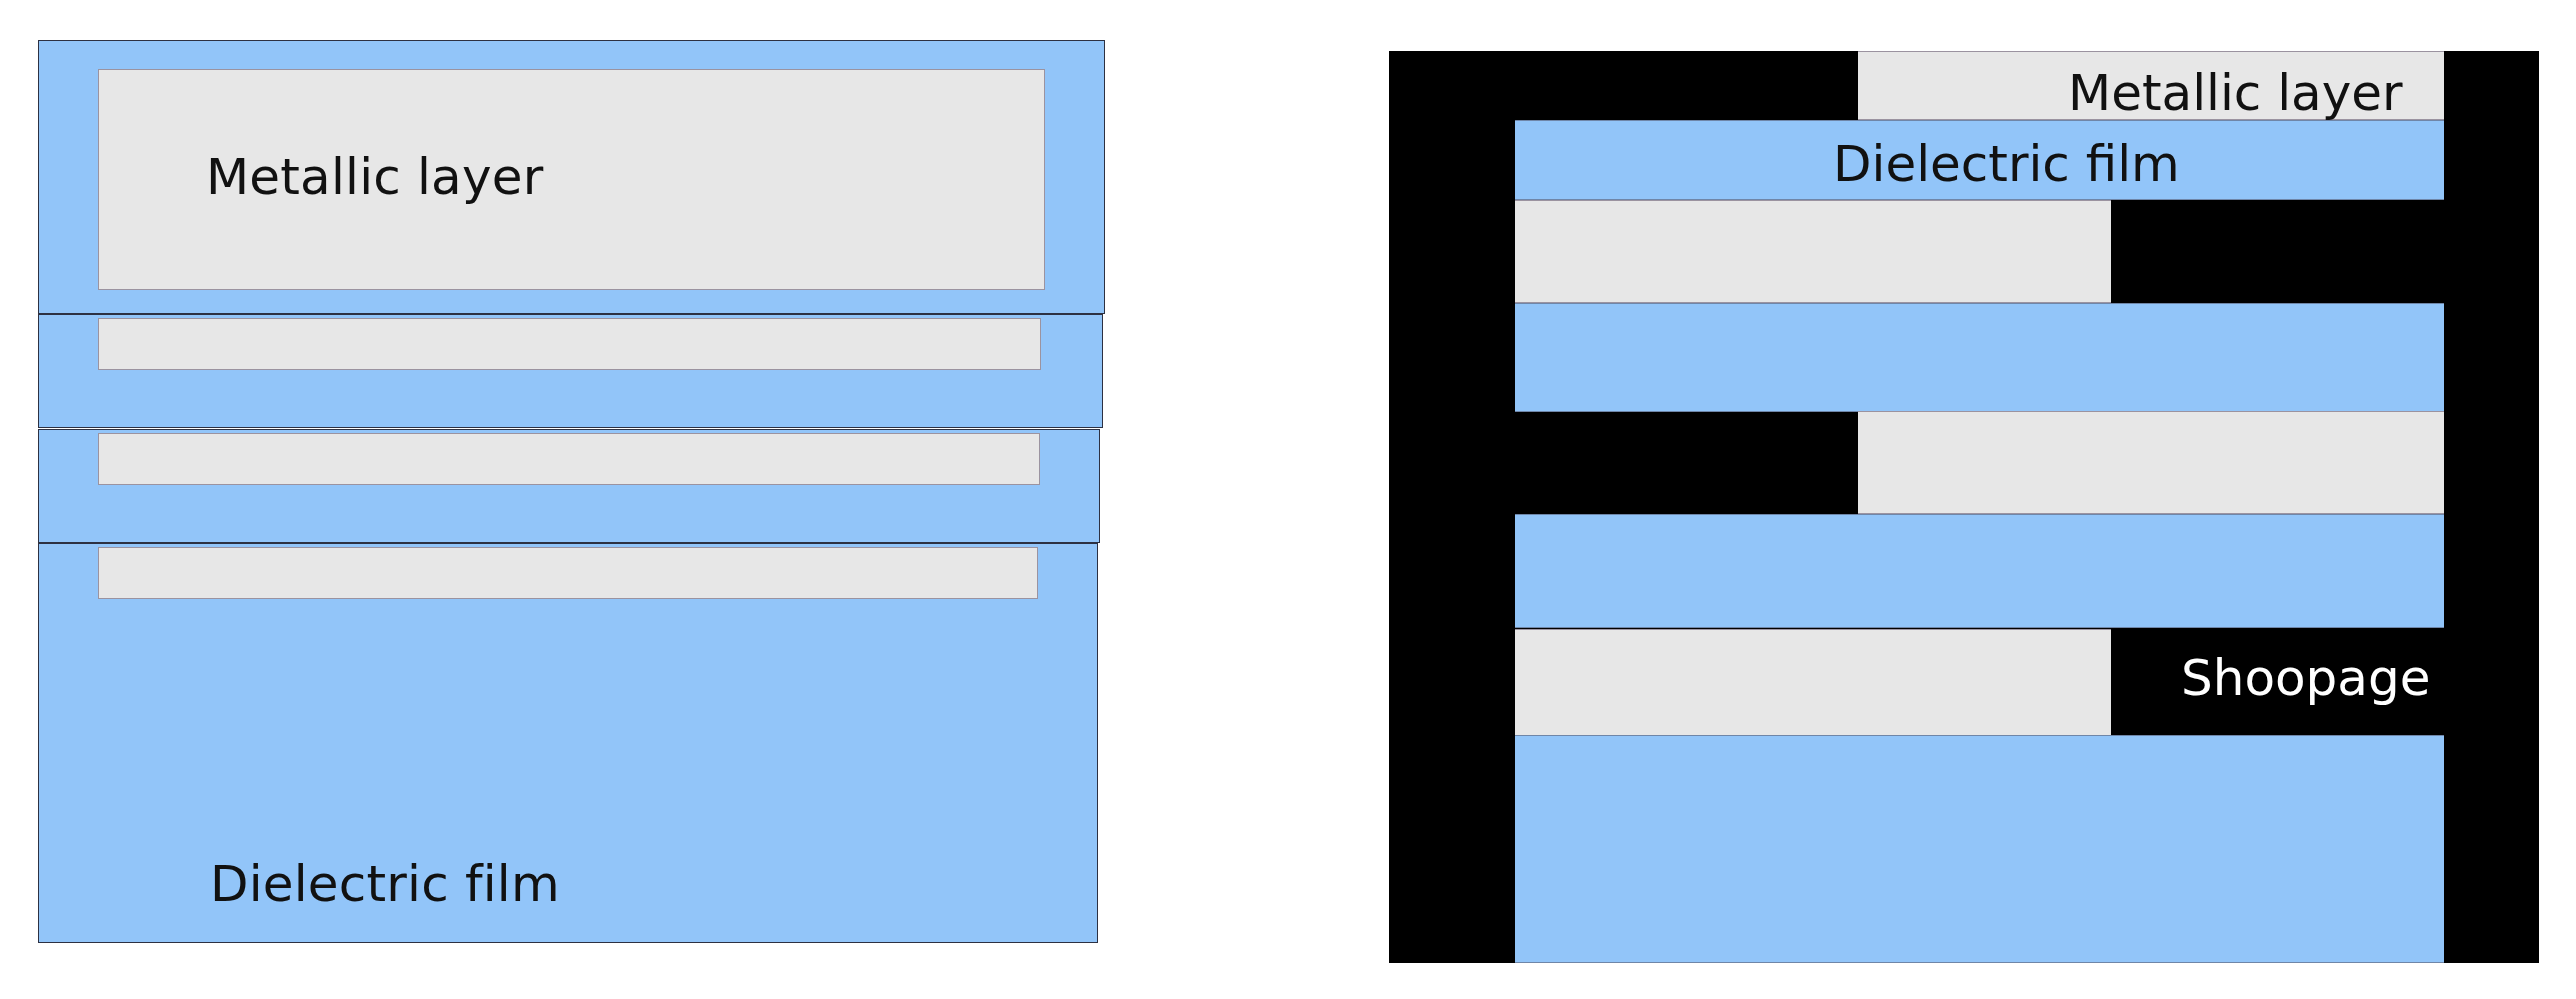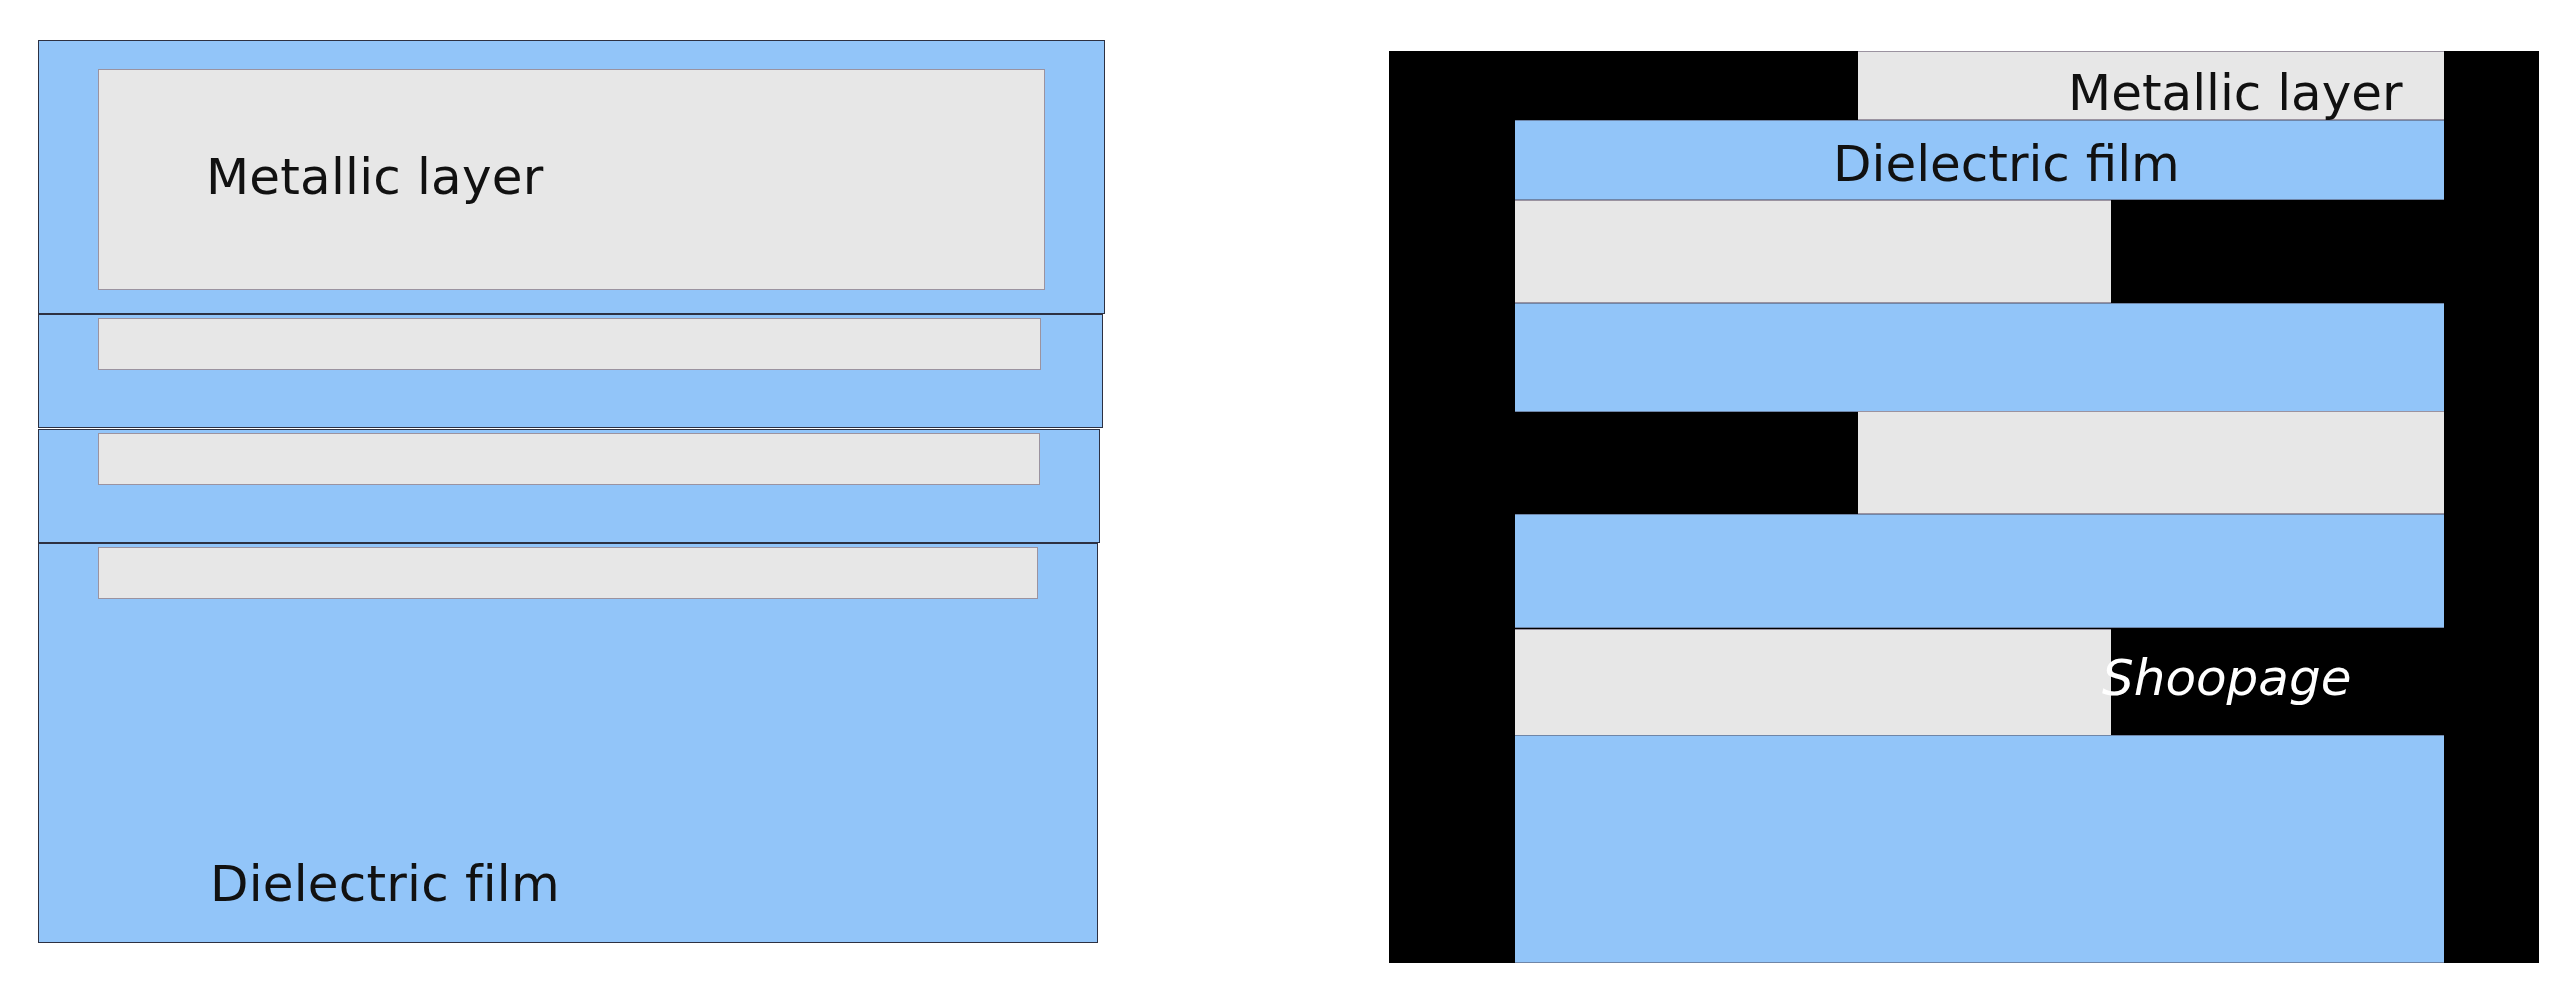--- a/index.html
+++ b/index.html
@@ -61,19 +61,19 @@
 
     <div class="rband gray" style="left:126px;top:149px;width:596px;height:103px;"></div>
 
     <div class="rband blue" style="left:126px;top:252px;width:929px;height:109px;"></div>
 
     <div class="rband gray" style="left:469px;top:360px;width:586px;height:103px;"></div>
 
     <div class="rband blue" style="left:126px;top:463px;width:929px;height:114px;"></div>
 
     <div class="rband gray" style="left:126px;top:578px;width:596px;height:107px;"></div>
-    <div class="rtext light" style="left:713px;top:598px;font-style:italic;">Shoopage</div>
+    <div class="rtext light" style="left:792px;top:598px;">Shoopage</div>
 
     <div class="rband blue" style="left:126px;top:684px;width:929px;height:228px;"></div>
   </div>
 
 </div>
 
 
 </body></html>

